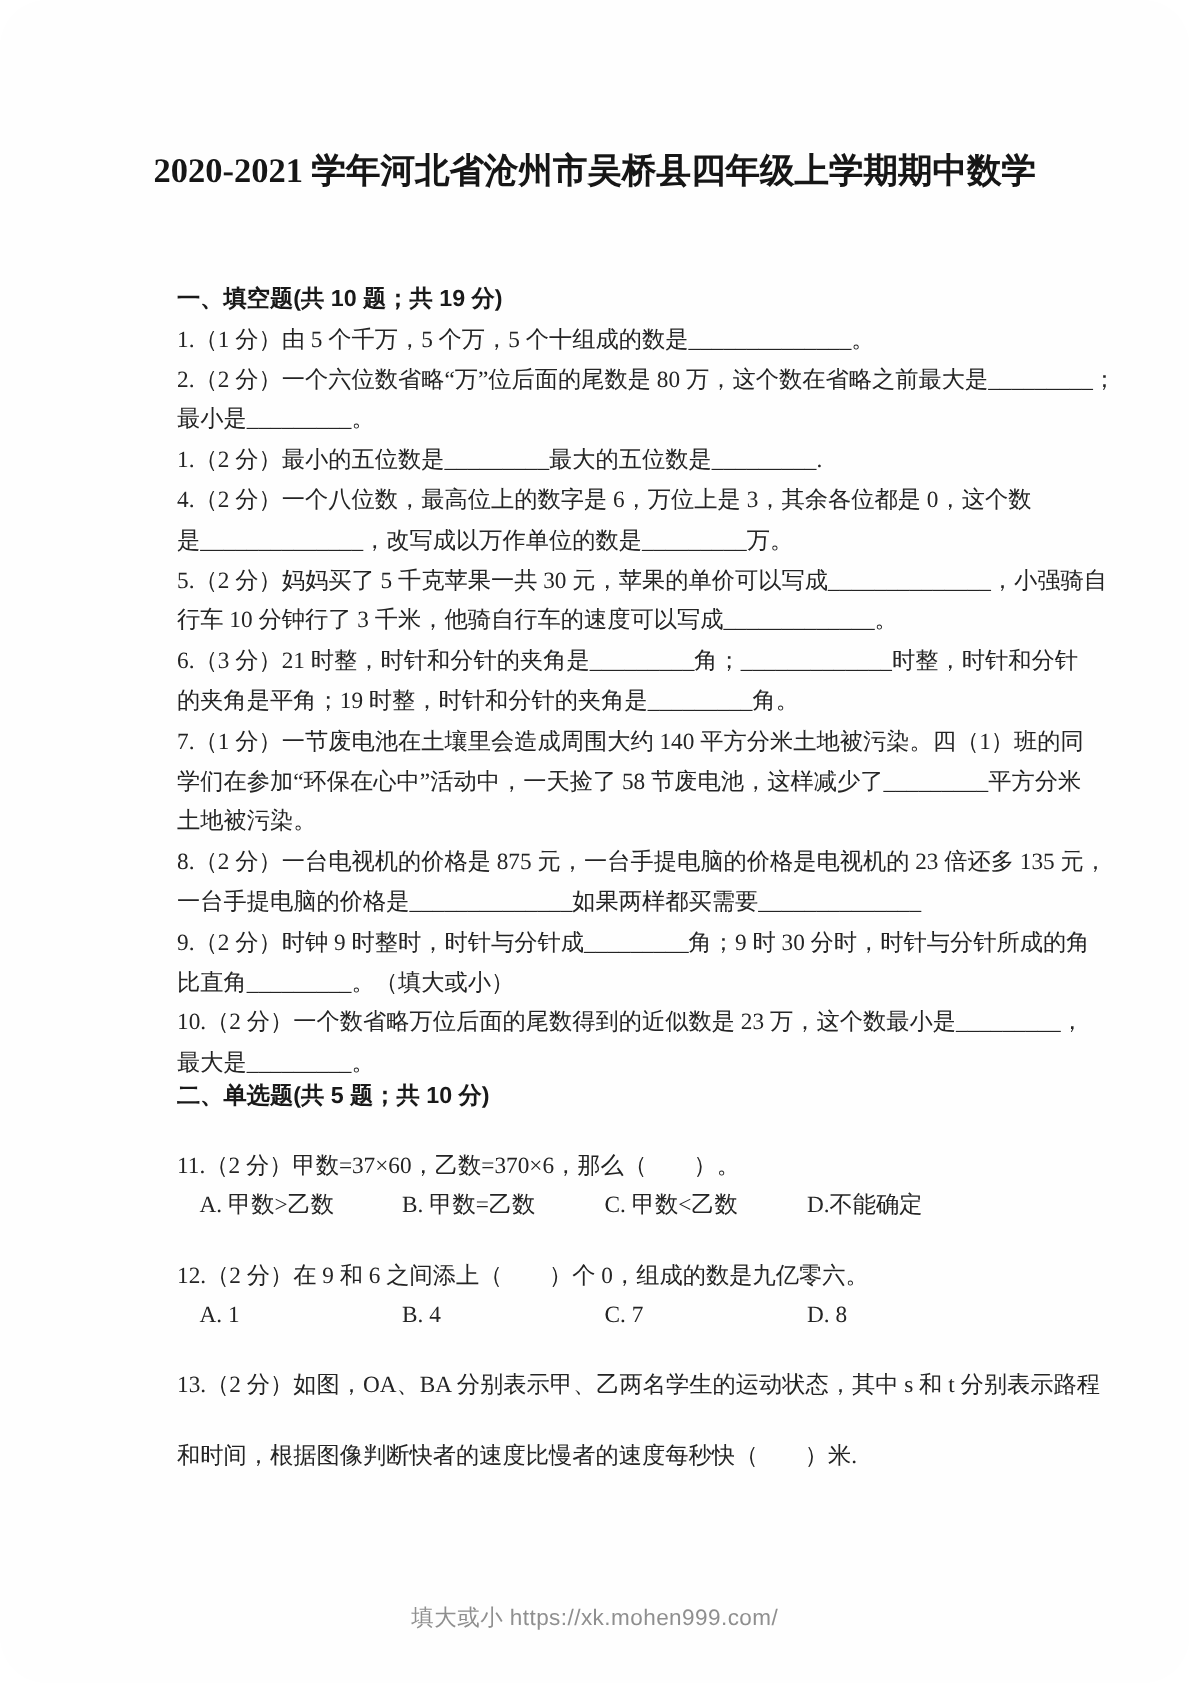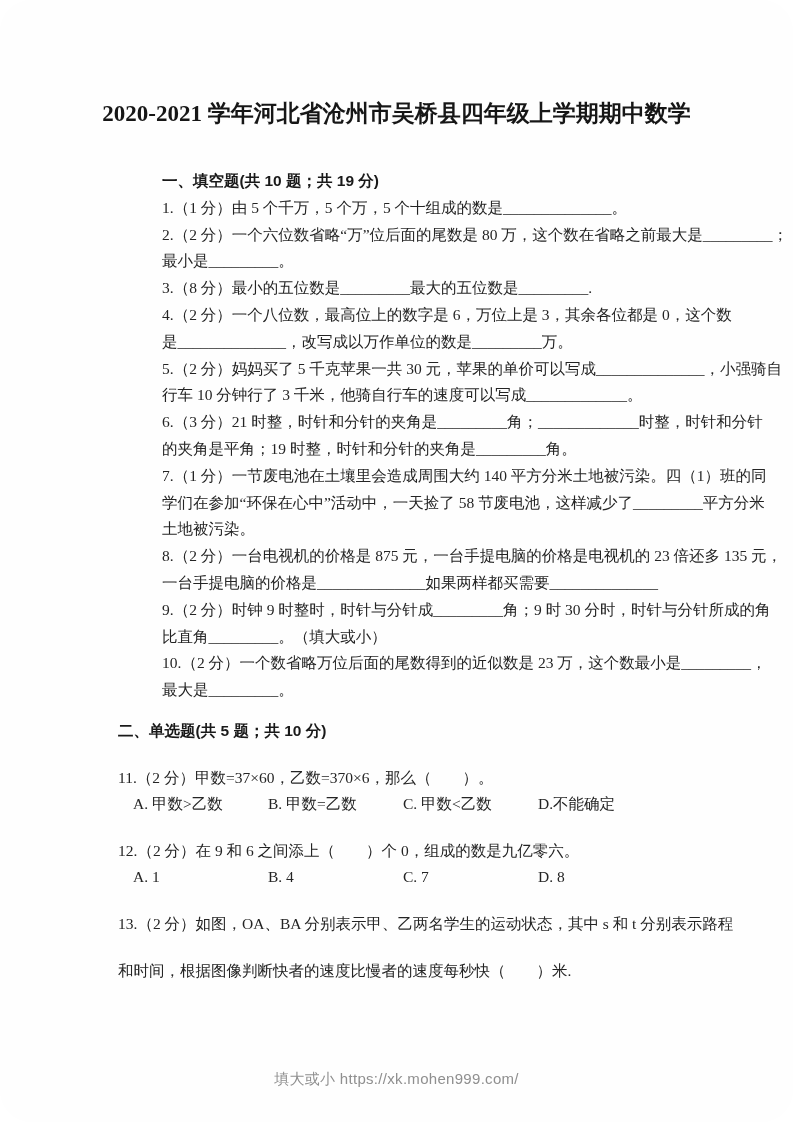--- a/index.html
+++ b/index.html
@@ -25,21 +25,21 @@
     color: #161616;
   }
   .doc-title .t-line { line-height: 47px; white-space: nowrap; }
   .section {
     position: absolute;
     left: 118px;
     width: 562px;
     font-size: 15.5px;
     color: #242424;
   }
-  .section-1 { top: 168px; margin-left: 44px; }
+  .section-1 { top: 187px; }
   .section-1 .line { height: 26.8px; line-height: 26.8px; }
   .section-2 { top: 718px; }
   .section-2 .line { height: 25.4px; line-height: 25.4px; margin-top: 22px; }
   .line { white-space: nowrap; overflow: visible; }
   .sec-heading {
     font-family: "Liberation Sans", "DejaVu Sans", sans-serif;
     font-weight: 700;
     font-size: 15.5px;
     color: #191919;
     white-space: nowrap;
@@ -81,21 +81,21 @@
     <div class="sec-heading">一、填空题(共 10 题；共 19 分)</div>
 
     <div>
       <div class="line">1.（1 分）由 5 个千万，5 个万，5 个十组成的数是______________。</div>
     </div>
     <div>
       <div class="line">2.（2 分）一个六位数省略“万”位后面的尾数是 80 万，这个数在省略之前最大是_________；</div>
       <div class="line">最小是_________。</div>
     </div>
     <div>
-      <div class="line">3.（8 分）最小的五位数是_________最大的五位数是_________.</div>
+      <div class="line">1.（2 分）最小的五位数是_________最大的五位数是_________.</div>
     </div>
     <div>
       <div class="line">4.（2 分）一个八位数，最高位上的数字是 6，万位上是 3，其余各位都是 0，这个数</div>
       <div class="line">是______________，改写成以万作单位的数是_________万。</div>
     </div>
     <div>
       <div class="line">5.（2 分）妈妈买了 5 千克苹果一共 30 元，苹果的单价可以写成______________，小强骑自</div>
       <div class="line">行车 10 分钟行了 3 千米，他骑自行车的速度可以写成_____________。</div>
     </div>
     <div>

